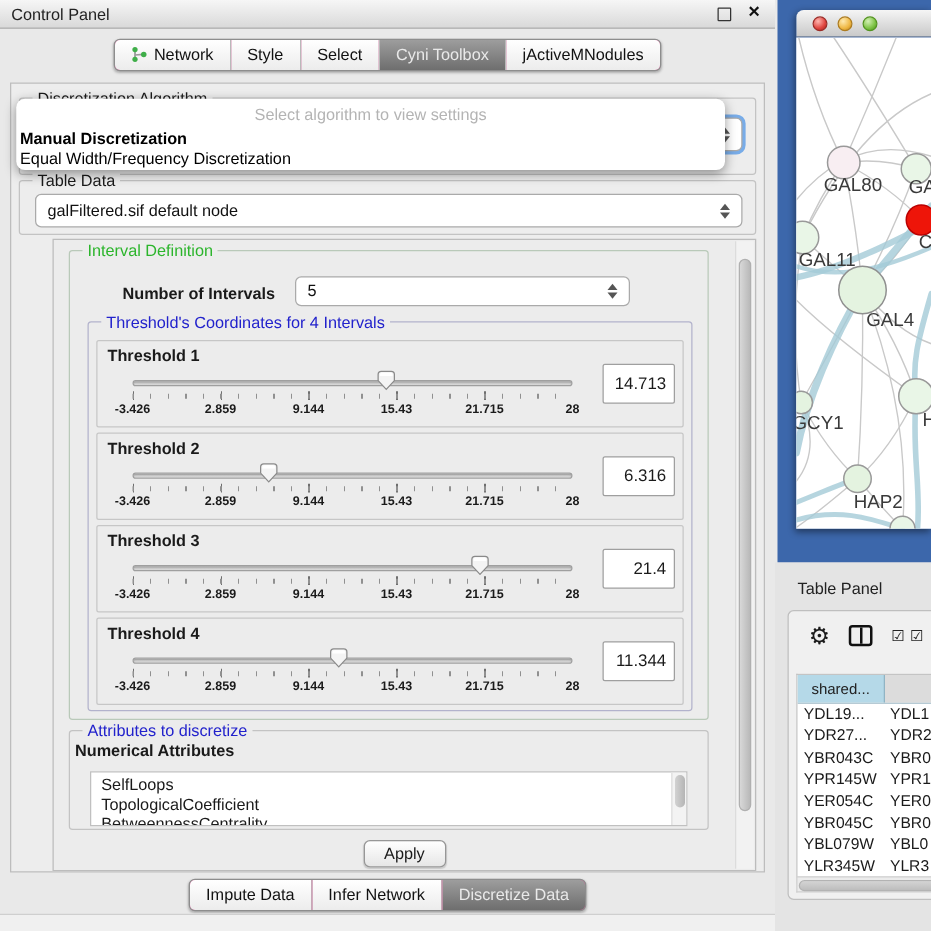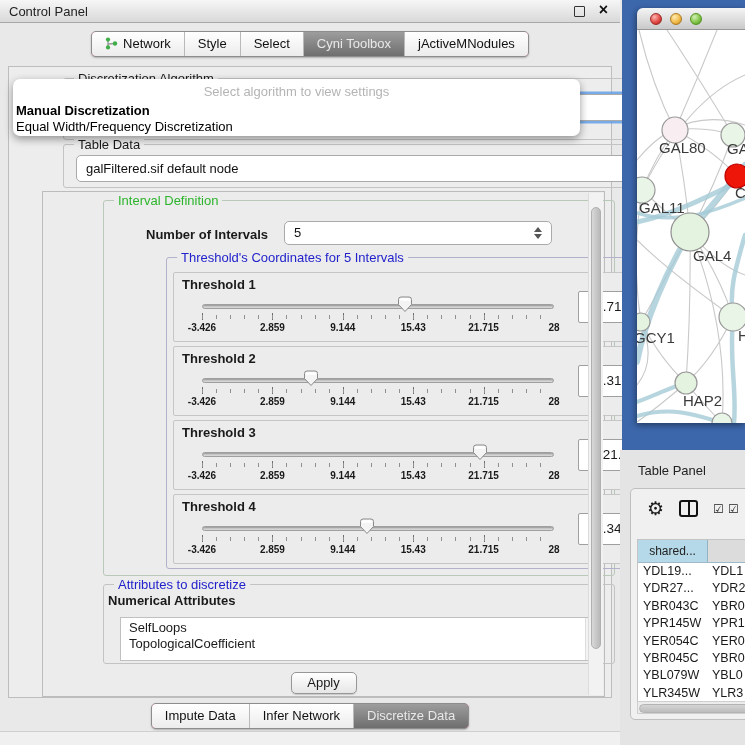--- a/index.html
+++ b/index.html
@@ -19,21 +19,21 @@
   .segctl { display:inline-flex; border:1px solid #8d8d8d; border-radius:5px; overflow:hidden;
     background:#ec4899; box-shadow:0 1px 2px rgba(0,0,0,.25); }
   .seg { padding:4px 13px 5px 13px; font-size:13px; background:linear-gradient(#ffffff,#ececec);
     color:#111; border-left:1px solid #b9b9b9; white-space:nowrap; display:flex; align-items:center; gap:5px;}
   .seg:first-child { border-left:none; }
   .seg.sel { background:linear-gradient(#9d9d9d,#6e6e6e); color:#e9e9e9; }
 
   #cp-main { position:absolute; left:8px; top:66px; width:604px; height:632px;
     background:#ededed; border:1px solid #bdbdbd; }
 
-  .groupbox { position:absolute; border:1px solid #c3c3c3; border-radius:3px;margin-left:48px; }
+  .groupbox { position:absolute; border:1px solid #c3c3c3; border-radius:3px; }
   .grouplabel { position:absolute; top:-8px; left:10px; background:#ededed; padding:0 4px; font-size:13px; }
   .grouplabel.green { color:#2cb52c; }
   .grouplabel.blue { color:#2222cc; }
 
   .combo { position:absolute; background:#fff; border:1px solid #aaa; border-radius:5px;
     height:27px; line-height:25px; padding-left:9px; font-size:13px; color:#111; }
   .stepper { position:absolute; right:7px; top:0; bottom:0; width:12px; display:flex;
     flex-direction:column; justify-content:center; align-items:center; gap:2px; }
   .tri-up { width:0; height:0; border-left:4px solid transparent; border-right:4px solid transparent; border-bottom:5px solid #555; }
   .tri-dn { width:0; height:0; border-left:4px solid transparent; border-right:4px solid transparent; border-top:5px solid #555; }
@@ -204,21 +204,21 @@
         <span id="ni-label">Number of Intervals</span>
         <div class="combo" id="ni-combo">
           <span>5</span>
           <span class="stepper">
               <span class="tri-up"></span>
               <span class="tri-dn"></span>
             </span>
         </div>
 
         <div class="groupbox" style="left:14px; top:56px; width:484px; height:312px; border-color:#b2b2cc;">
-          <span class="grouplabel blue" style="background:#ececec;">Threshold's Coordinates for 5 Intervals</span>
+          <span class="grouplabel blue" style="background:#ececec;">Threshold's Coordinates for 4 Intervals</span>
           <div id="threshold-rows">
               <div class="th-panel" style="top: 14px;">
                 <div class="th-title">Threshold 1</div>
                 <div class="slider-zone">
                   <div class="track"></div>
                   <div class="ticks-major"></div>
                   <div class="ticks-minor"></div>
                   <div class="tick-labels">
                     <span style="left: 0%;">-3.426</span>
                     <span style="left: 20%;">2.859</span>
@@ -301,20 +301,21 @@
         </div>
       </div>
 
       <div class="groupbox" style="left:12px; top:392px; width:512px; height:80px;">
         <span class="grouplabel blue" style="background:#ececec;">Attributes to discretize</span>
         <span style="position:absolute; left:4px; top:8px; font-weight:bold;">Numerical Attributes</span>
         <div id="attr-list-box">
           <ul>
               <li>SelfLoops</li>
               <li>TopologicalCoefficient</li>
+              <li>BetweennessCentrality</li>
             </ul>
           <div id="attr-scrollbar">
               <div class="thumb"></div>
             </div>
         </div>
       </div>
 
       <div id="apply-btn">Apply</div>
 
       <div id="v-scrollbar">

